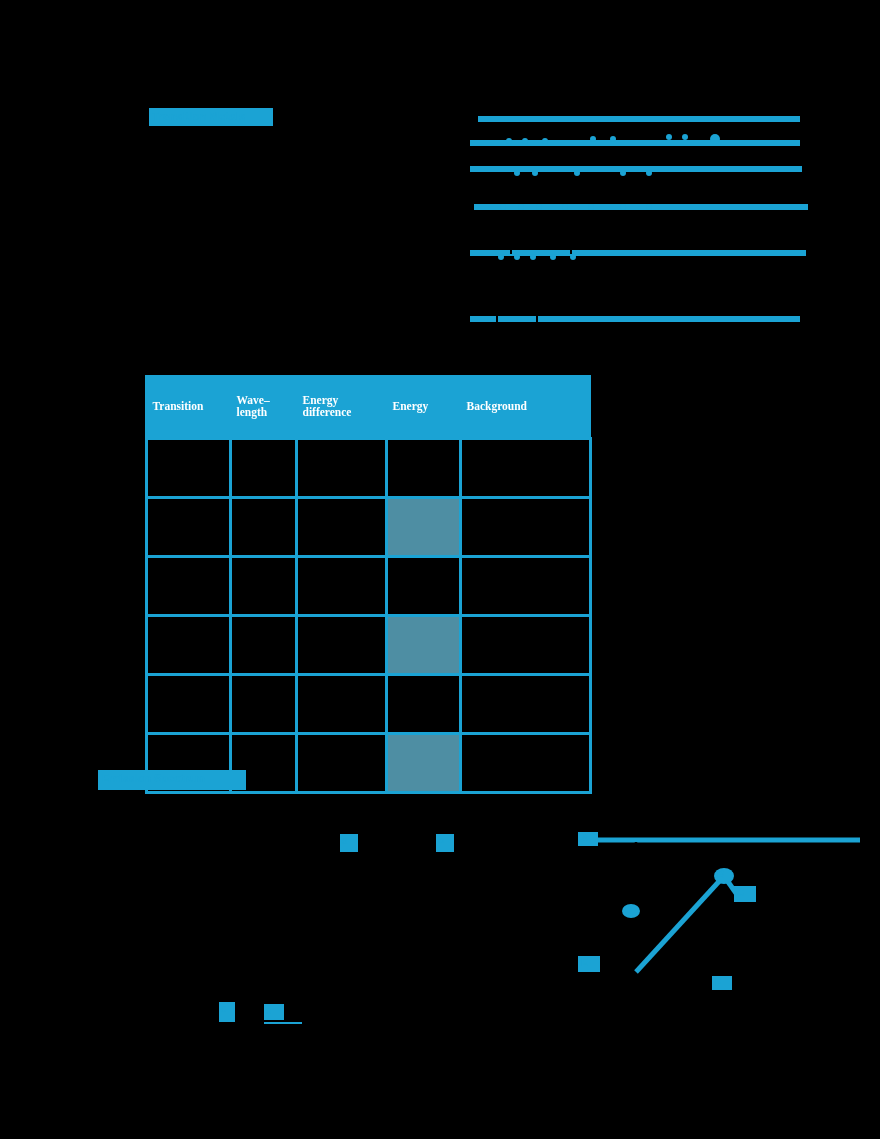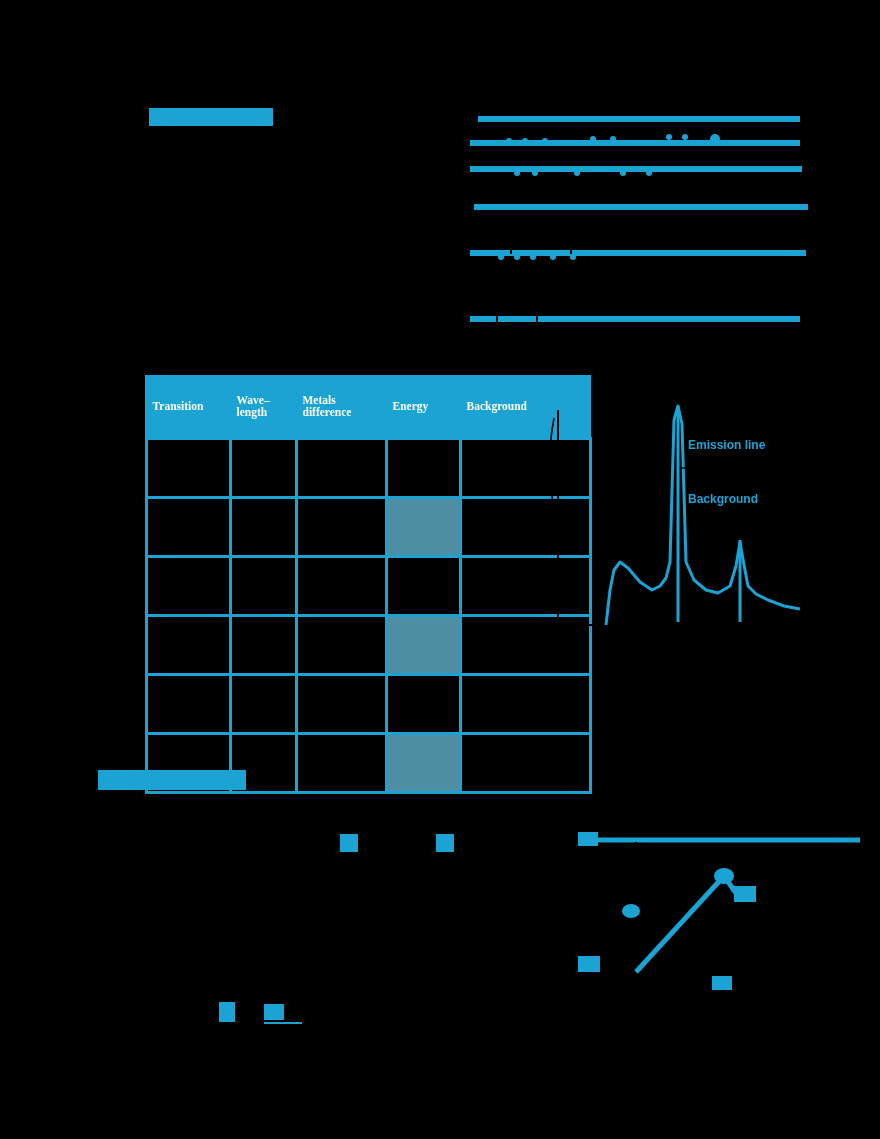--- a/index.html
+++ b/index.html
@@ -238,21 +238,21 @@
     <div class="eq-blk" style="left:26px; top:150px; width:2px; height:90px;"></div>
     <div class="eq-blk" style="left:66px; top:150px; width:2px; height:90px;"></div>
   </div>
 
   <div class="tbl-wrap">
     <table class="main">
       <thead>
         <tr>
           <th style="width:72px;">Transition</th>
           <th style="width:54px;margin-left:44px;">Wave–length</th>
-          <th style="width:78px;">Metals difference</th>
+          <th style="width:78px;">Energy difference</th>
           <th style="width:62px;">Energy</th>
           <th style="width:118px;">Background</th>
         </tr>
       </thead>
       <tbody>
         <tr>
           <td>
               <div class="cell-inner">
                 <span class="cell-val"></span>
               </div>
@@ -412,42 +412,20 @@
                 <span class="cell-val"></span>
               </div>
             </td>
         </tr>
       </tbody>
     </table>
   </div>
 
   <div class="hl-sub" style="left:98px; top:770px; width:140px; height:16px;">Emission Spectrum</div>
 
-  <div class="spec">
-    <svg width="300" height="250" viewBox="0 0 300 250">
-
-      <path d="M 10 20 L 10 235" stroke="#000000" stroke-width="2" fill="none"></path>
-      <path d="M 10 235 L 262 235" stroke="#000000" stroke-width="2" fill="none"></path>
-
-      <path d="M 6 28 C 0 60, 0 90, 6 118" stroke="#000000" stroke-width="1.6" fill="none"></path>
-
-      <path d="M 58 235 L 62 200 L 66 180 L 72 172 L 80 178 L 92 192 L 104 200
-               L 112 196 L 118 188 L 122 172 L 126 30 L 130 16 L 134 34 L 138 172
-               L 146 190 L 158 200 L 170 203 L 182 196 L 188 176 L 192 152
-               L 196 175 L 200 196 L 208 204 L 220 210 L 236 216 L 252 219" stroke="#1ba3d4" stroke-width="3" fill="none" stroke-linejoin="round"></path>
-
-      <path d="M 130 16 L 130 232" stroke="#1ba3d4" stroke-width="3" fill="none"></path>
-      <path d="M 192 150 L 192 232" stroke="#1ba3d4" stroke-width="3" fill="none"></path>
-
-      <path d="M 134 22 L 146 22" stroke="#000000" stroke-width="1.4" fill="none"></path>
-      <path d="M 134 78 L 146 78" stroke="#000000" stroke-width="1.4" fill="none"></path>
-    </svg>
-    <div class="spec-label" style="left:140px; top:48px;">Emission line</div>
-    <div class="spec-label" style="left:140px; top:102px;">Background</div>
-  </div>
 
   <div class="tri">
     <svg width="310" height="200" viewBox="0 0 310 200">
       <path d="M 26 20 L 300 20" stroke="#1ba3d4" stroke-width="5" fill="none"></path>
       <path d="M 76 22 L 76 152" stroke="#000000" stroke-width="2.5" fill="none"></path>
       <path d="M 76 152 L 170 152" stroke="#000000" stroke-width="2.5" fill="none"></path>
       <path d="M 76 152 L 164 56" stroke="#1ba3d4" stroke-width="5" fill="none"></path>
       <path d="M 164 56 L 178 76" stroke="#1ba3d4" stroke-width="5" fill="none"></path>
       <path d="M 164 56 L 170 152" stroke="#000000" stroke-width="2.5" fill="none"></path>
     </svg>

